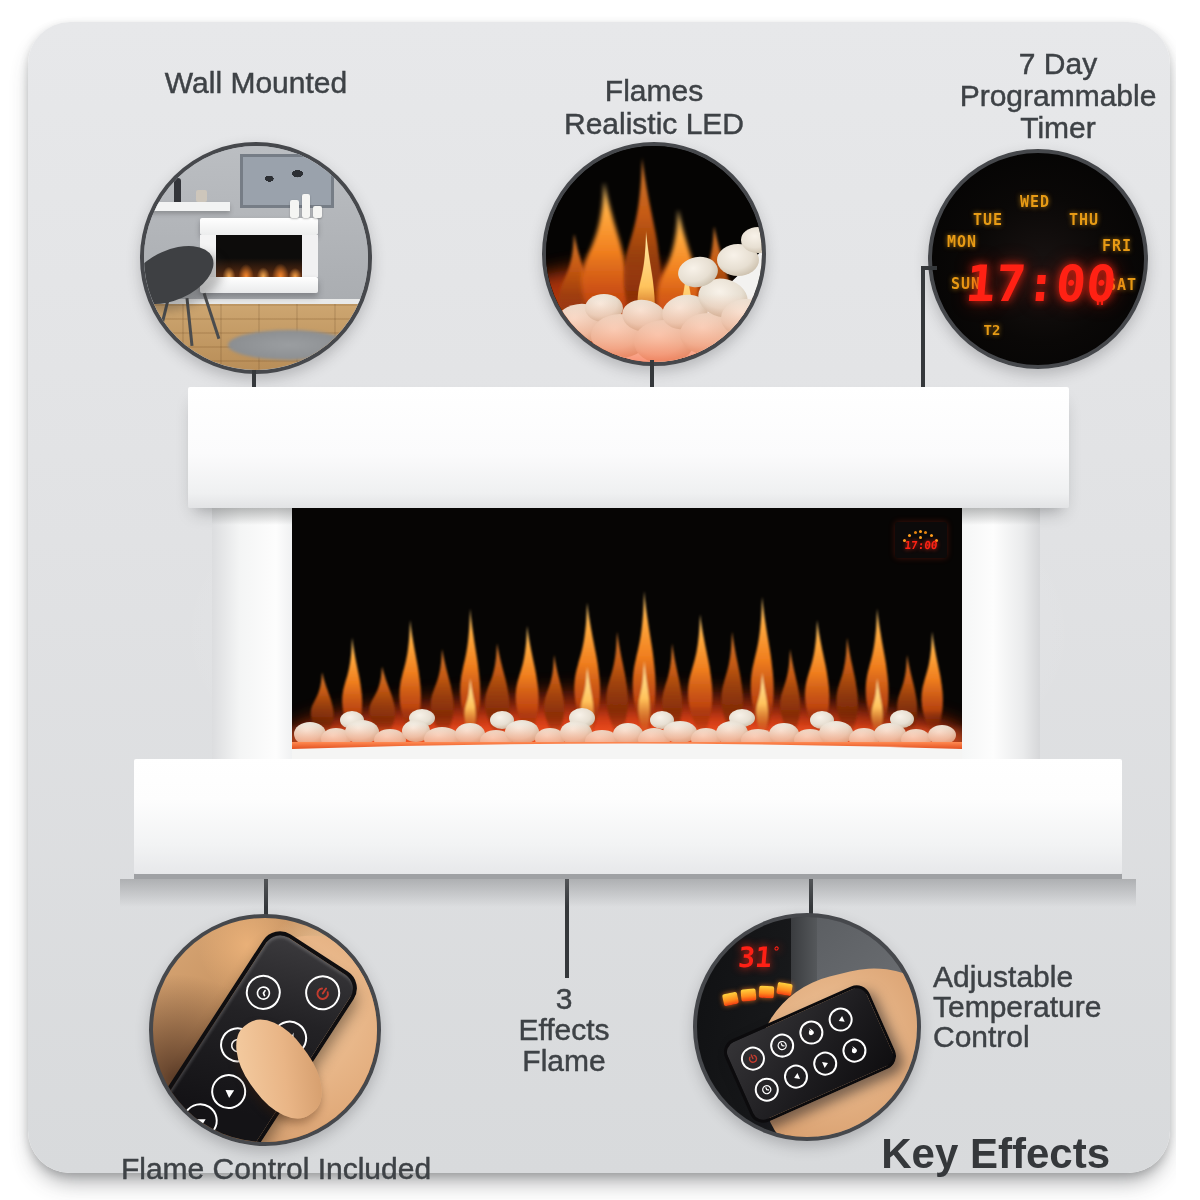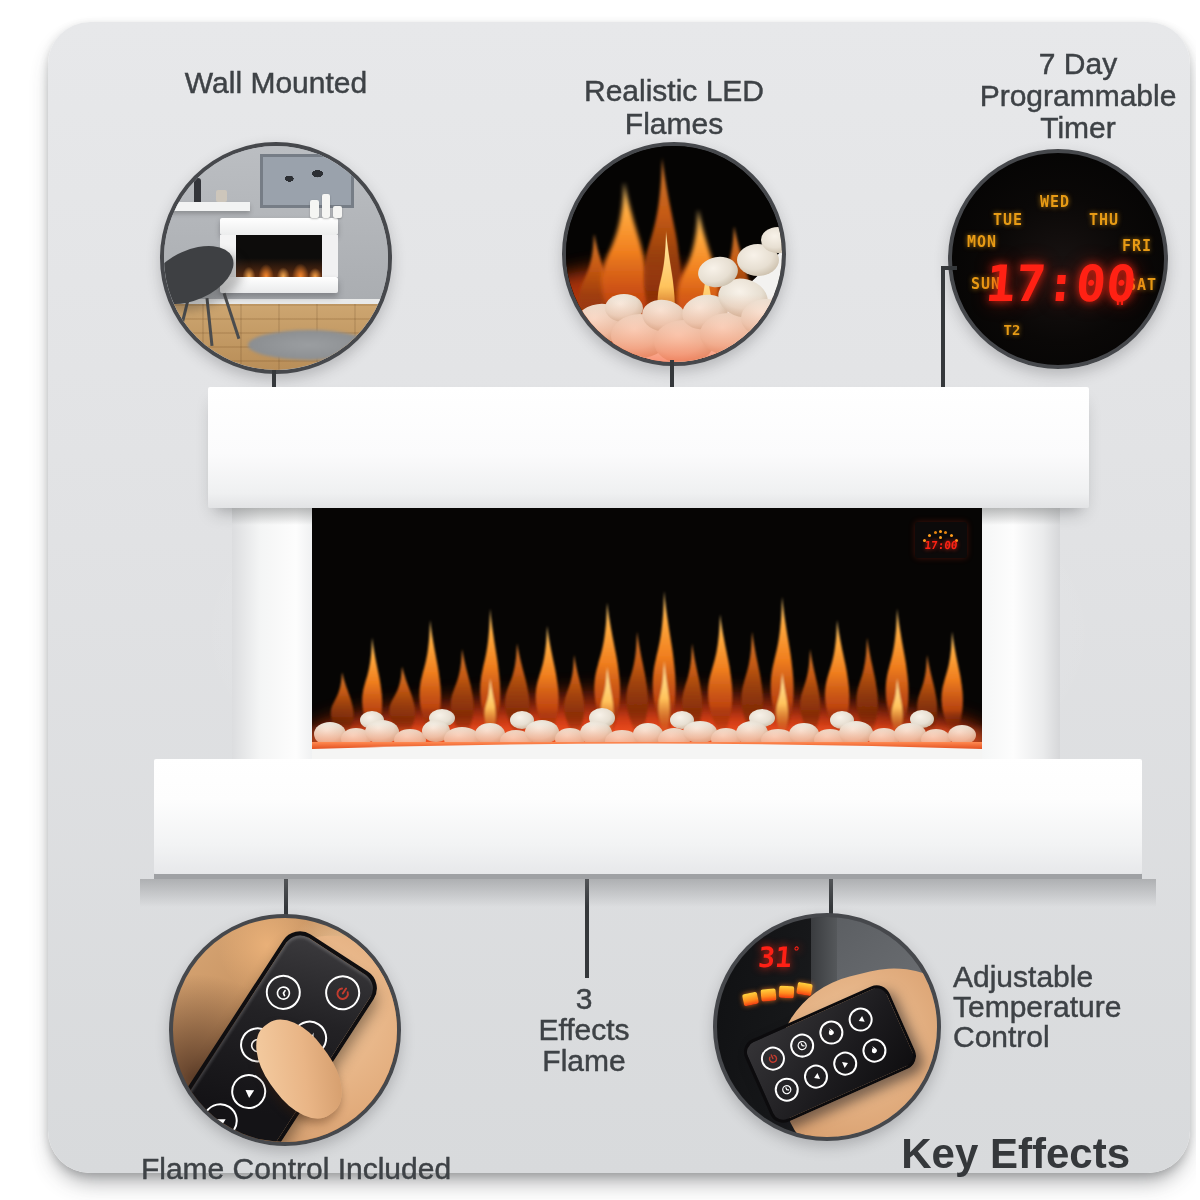--- a/index.html
+++ b/index.html
@@ -1,17 +1,17 @@
 <!DOCTYPE html>
 <html><head>
 <meta charset="utf-8">
 <style>
   html,body{margin:0;padding:0;}
   .page{position:relative;width:1176px;height:1200px;background:#ffffff;overflow:hidden;
-        font-family:"Liberation Sans", sans-serif;margin-left:20px;}
+        font-family:"Liberation Sans", sans-serif;}
   .card{position:absolute;left:28px;top:22px;width:1142px;height:1151px;border-radius:42px;
         background:linear-gradient(180deg,#e7e8ea 0%,#e1e2e4 45%,#d8dadc 100%);
         box-shadow:0 14px 22px -6px rgba(60,63,66,.45), 0 3px 8px rgba(60,63,66,.22);}
   
   .f-label{position:absolute;color:#3e4246;font-size:30px;line-height:33px;text-align:center;
            -webkit-text-stroke:.45px #3e4246;}
   .fl-wall{left:53px;top:44px;width:350px;}
   .fl-led{left:451px;top:52px;width:350px;}
   .fl-timer{left:855px;top:26px;width:350px;line-height:32px;}
   .fl-effects{left:411px;top:961px;width:250px;line-height:31px;}
@@ -220,22 +220,22 @@
       <path id="flameP" d="M20 120 C6 96 2 78 10 58 C15 45 19 34 20 4 C26 38 31 48 33 64 C37 86 33 102 25 120 Z"></path>
     </defs>
   </svg>
 
   <div class="card">
 
     <div class="f-label fl-wall">
       <div>Wall Mounted</div>
     </div>
     <div class="f-label fl-led">
+      <div>Flames</div>
       <div>Realistic LED</div>
-      <div>Flames</div>
     </div>
     <div class="f-label fl-timer">
       <div>7 Day</div>
       <div>Programmable</div>
       <div>Timer</div>
     </div>
 
     <div class="circle c-wall">
       <div class="scene">
         <div class="w-wall"></div>

